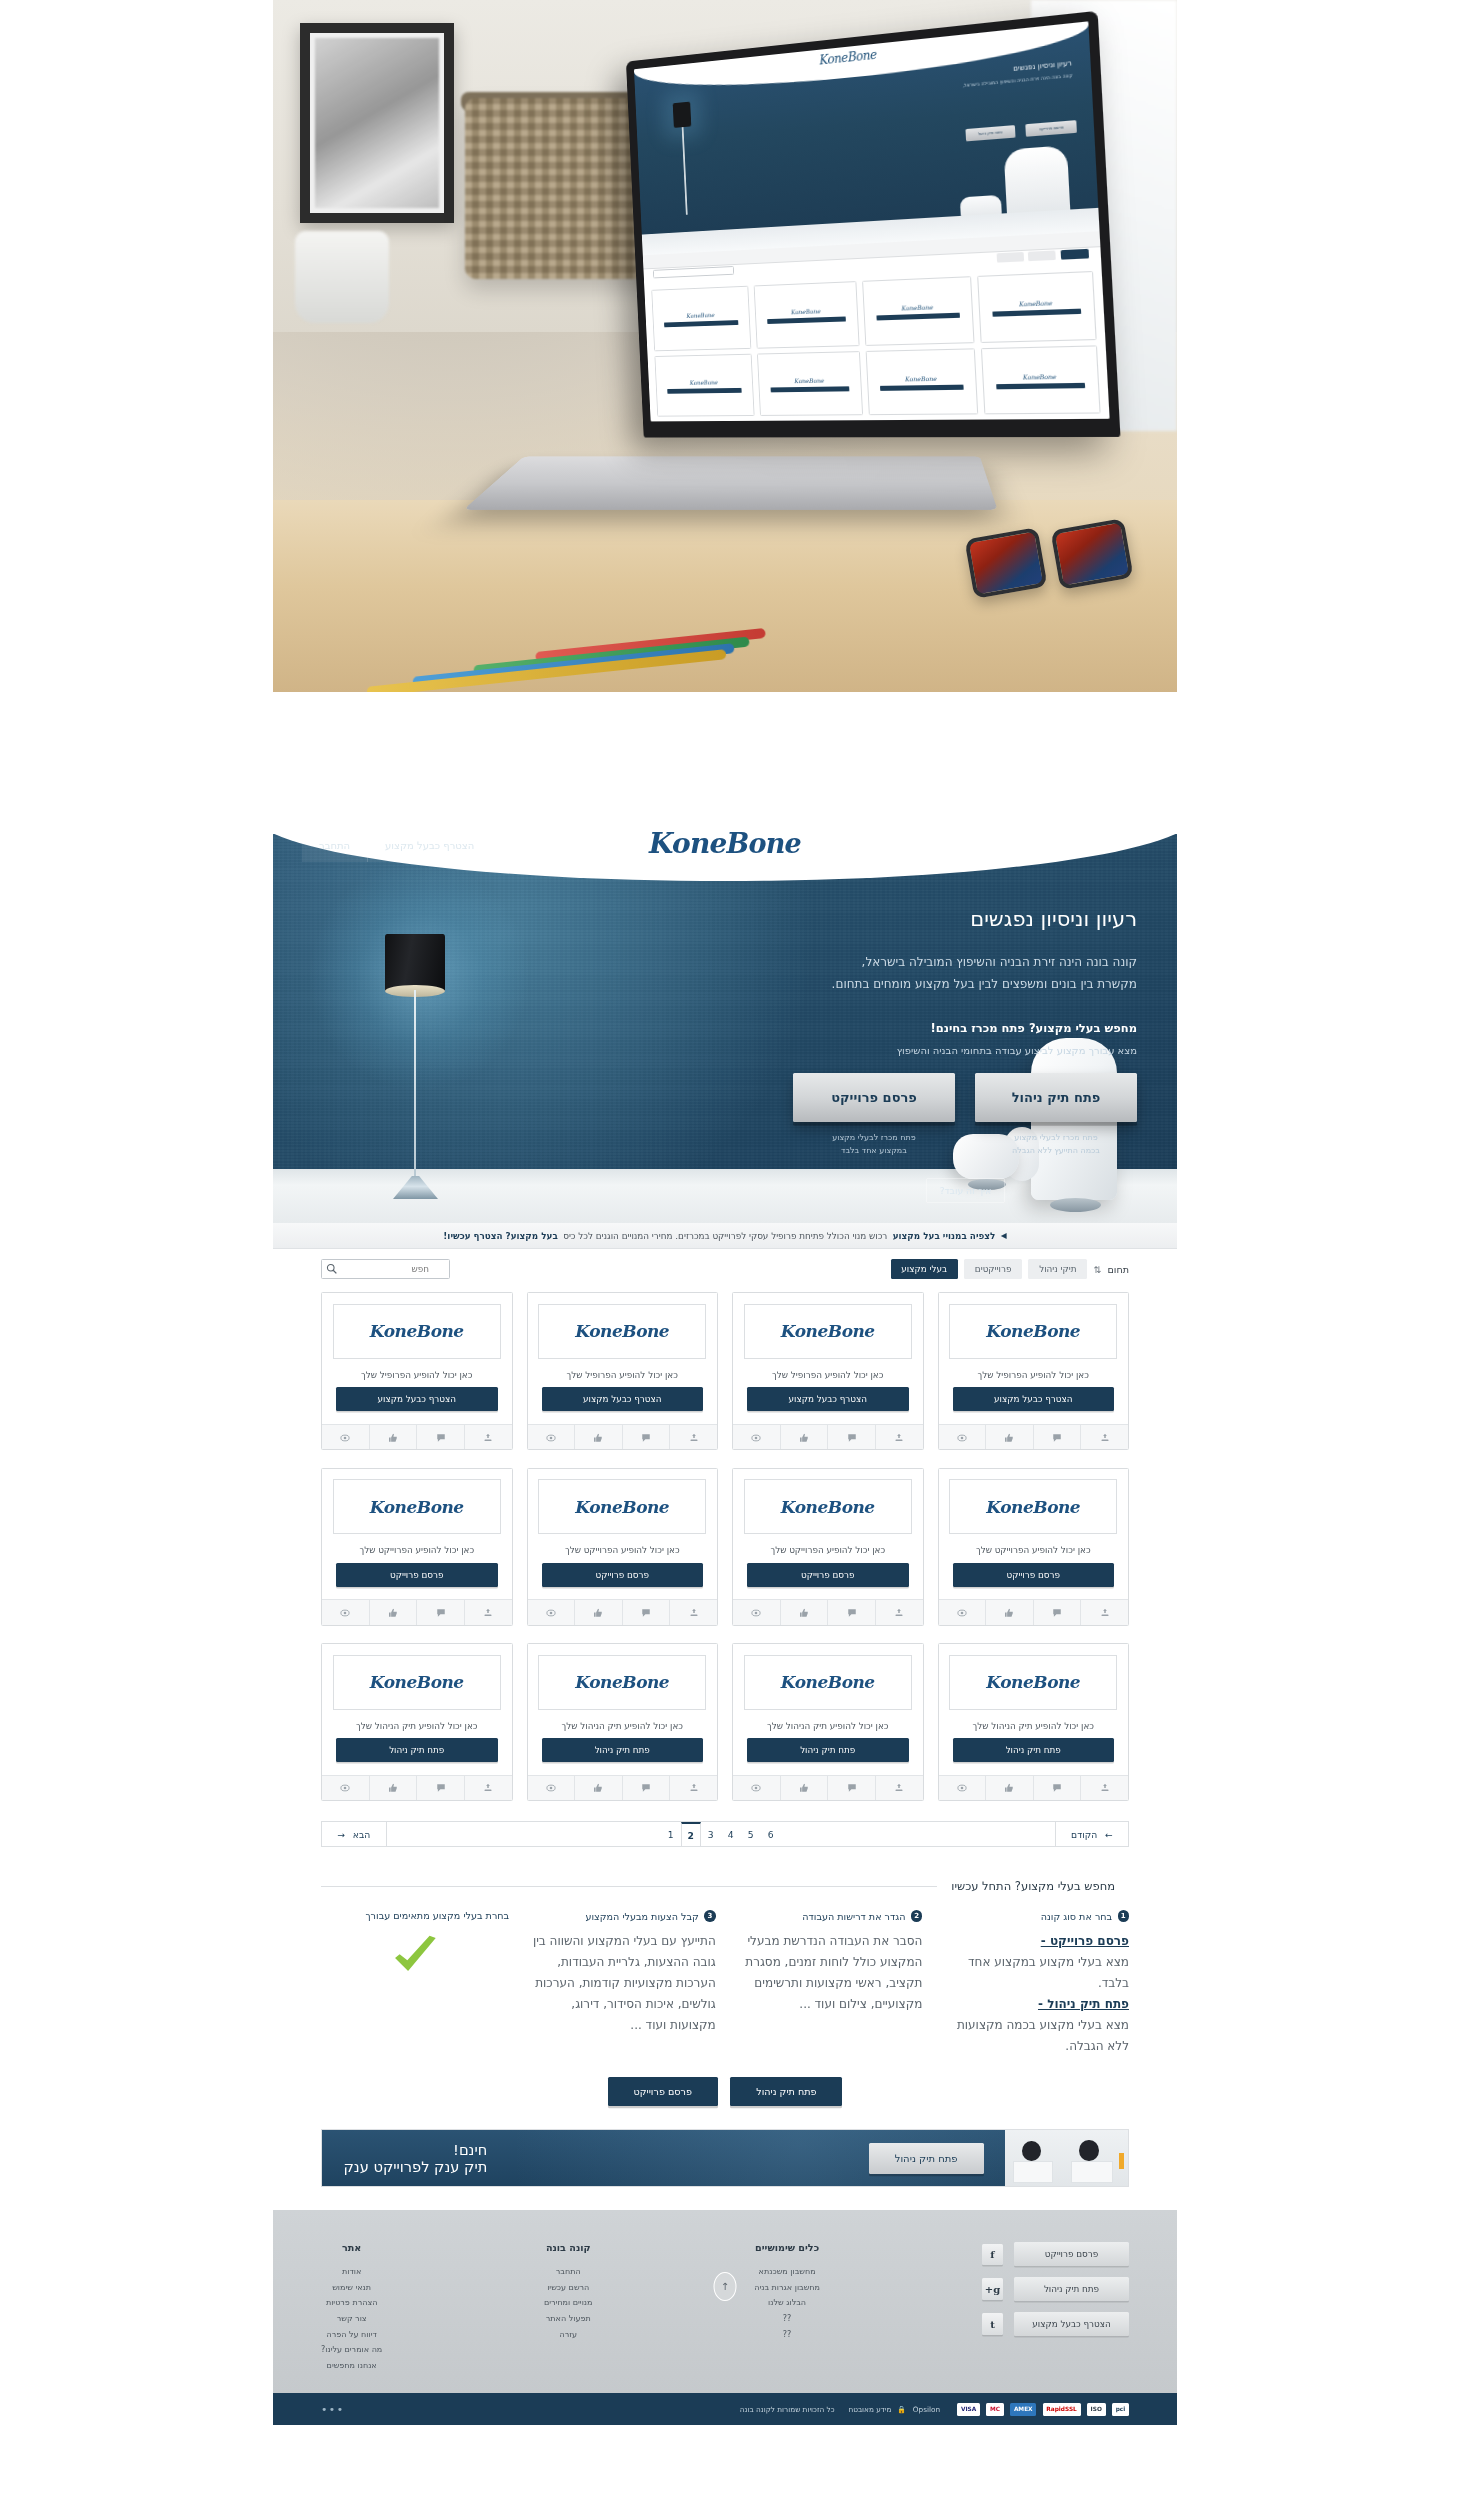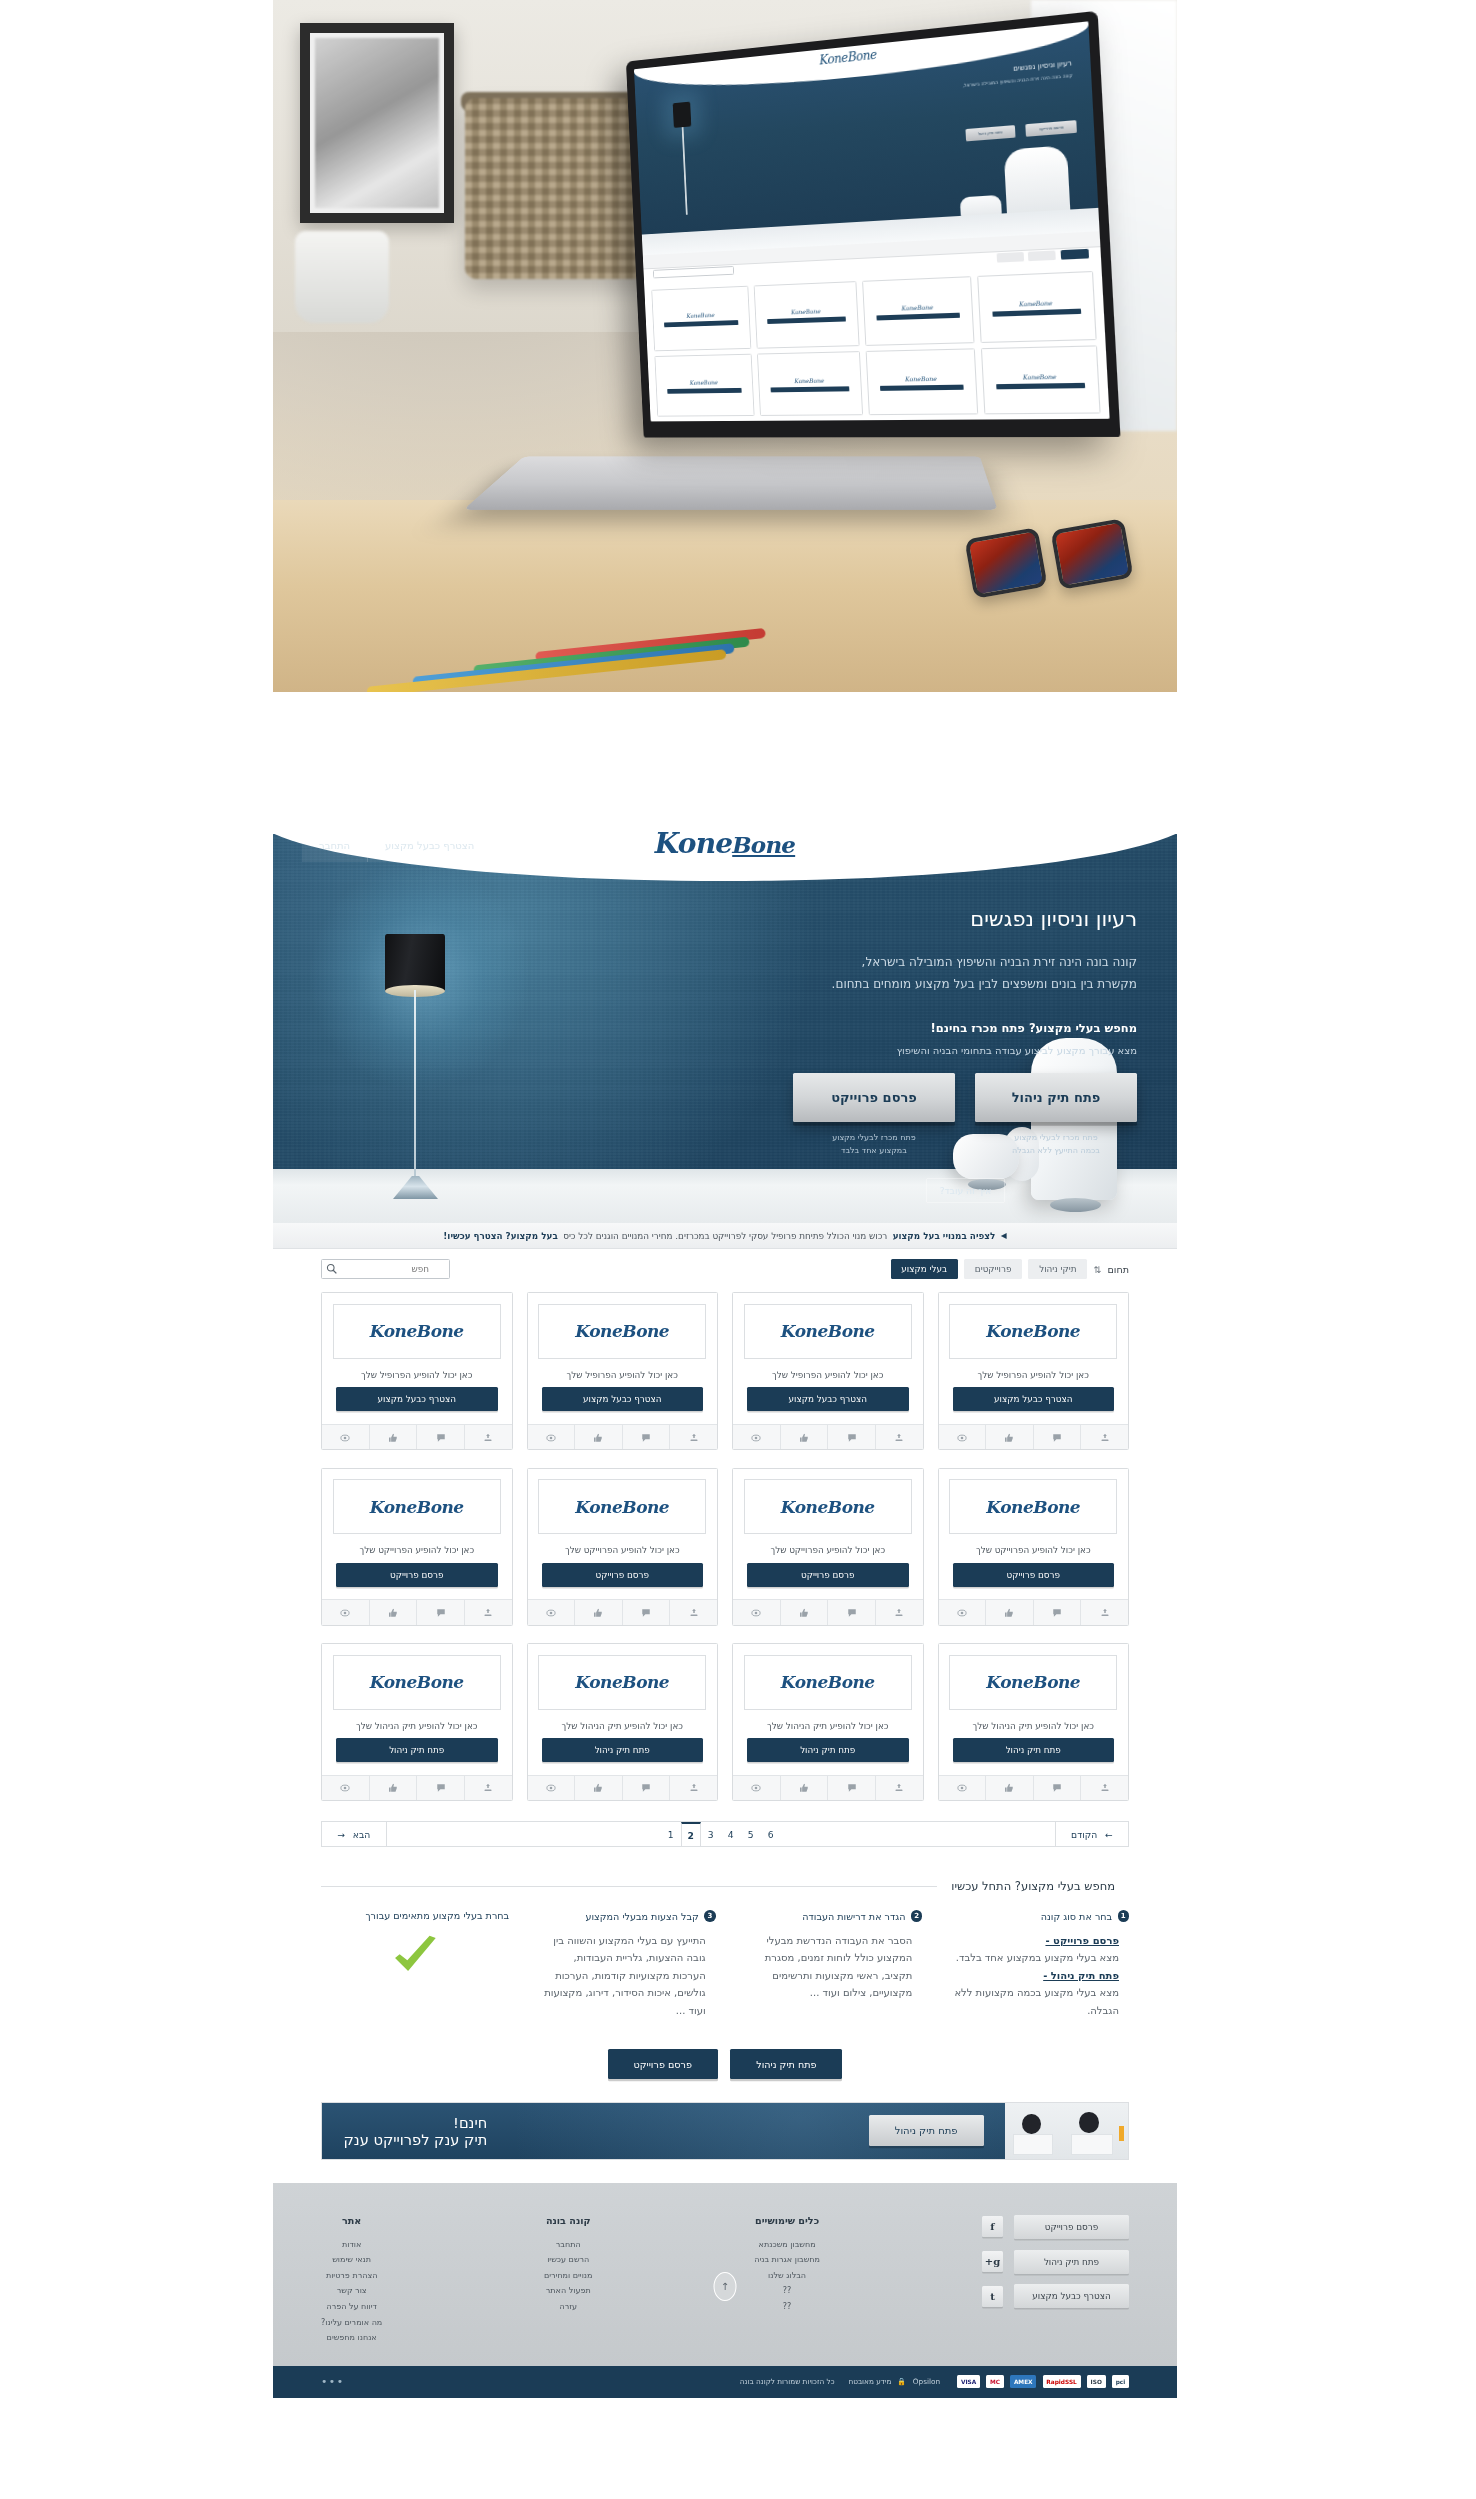--- a/index.html
+++ b/index.html
@@ -192,21 +192,21 @@
     position:absolute; top:0; height:18.5px; width:42%; background:#fff;
   }
   .hero-wave-l{ left:0; border-radius:0 0 0 0; }
   .hero-wave-r{ right:0; }
   .brand-logo{
     position:absolute; left:50%; top:12.3px; transform:translateX(-50%);
     font-family:"DejaVu Serif","Liberation Serif",serif;
     font-style:italic; font-weight:700; font-size:28px; color:#1d5180;
     letter-spacing:-0.8px; white-space:nowrap; z-index:6;
   }
-  .brand-logo .small{ font-size:23px;text-decoration:underline; }
+  .brand-logo .small{ font-size:27px; }
   .topnav{
     position:absolute; left:29px; top:14px; display:flex; z-index:7;
     background:rgba(255,255,255,.07);
   }
   .topnav a{
     color:#dde8ef; font-size:10px; text-decoration:none; padding:10.8px 17px;
     display:block; white-space:nowrap;
   }
   .topnav a + a{ border-right:0.8px solid rgba(255,255,255,.16); }
   .hero-lamp-shade{
@@ -385,21 +385,21 @@
   }
   .feat h4{
     margin:0 0 9.2px 0; font-size:9.6px; color:#1b3c56; font-weight:400;
     display:flex; align-items:center; gap:5.4px;
   }
   .feat .num{
     display:inline-flex; align-items:center; justify-content:center;
     width:11.5px; height:11.5px; border-radius:50%; background:#1b3c56; color:#fff;
     font-size:7px; font-weight:700; flex:0 0 auto;
   }
-  .feat p{ margin:10px; font-size:10px; line-height:1.75; color:#5b646c; }
+  .feat p{ margin:0; font-size:12px; line-height:1.75; color:#5b646c; }
   .feat .emph{ color:#1b3c56; font-weight:700; text-decoration:underline; display:block; }
   .feat-check{ text-align:center; padding-top:4.6px; }
   .feat-check svg{ width:48px; height:43px; }
   .feat-ctas{
     display:flex; gap:12.3px; justify-content:center; padding:20px 48px 0 48px;
   }
   .btn-navy{
     padding:9.2px 26px; background:#1b3c56; color:#fff; font-size:9.6px;
     border-radius:1.5px; cursor:pointer; box-shadow:0 2.3px 0 rgba(0,0,0,.2);
   }

